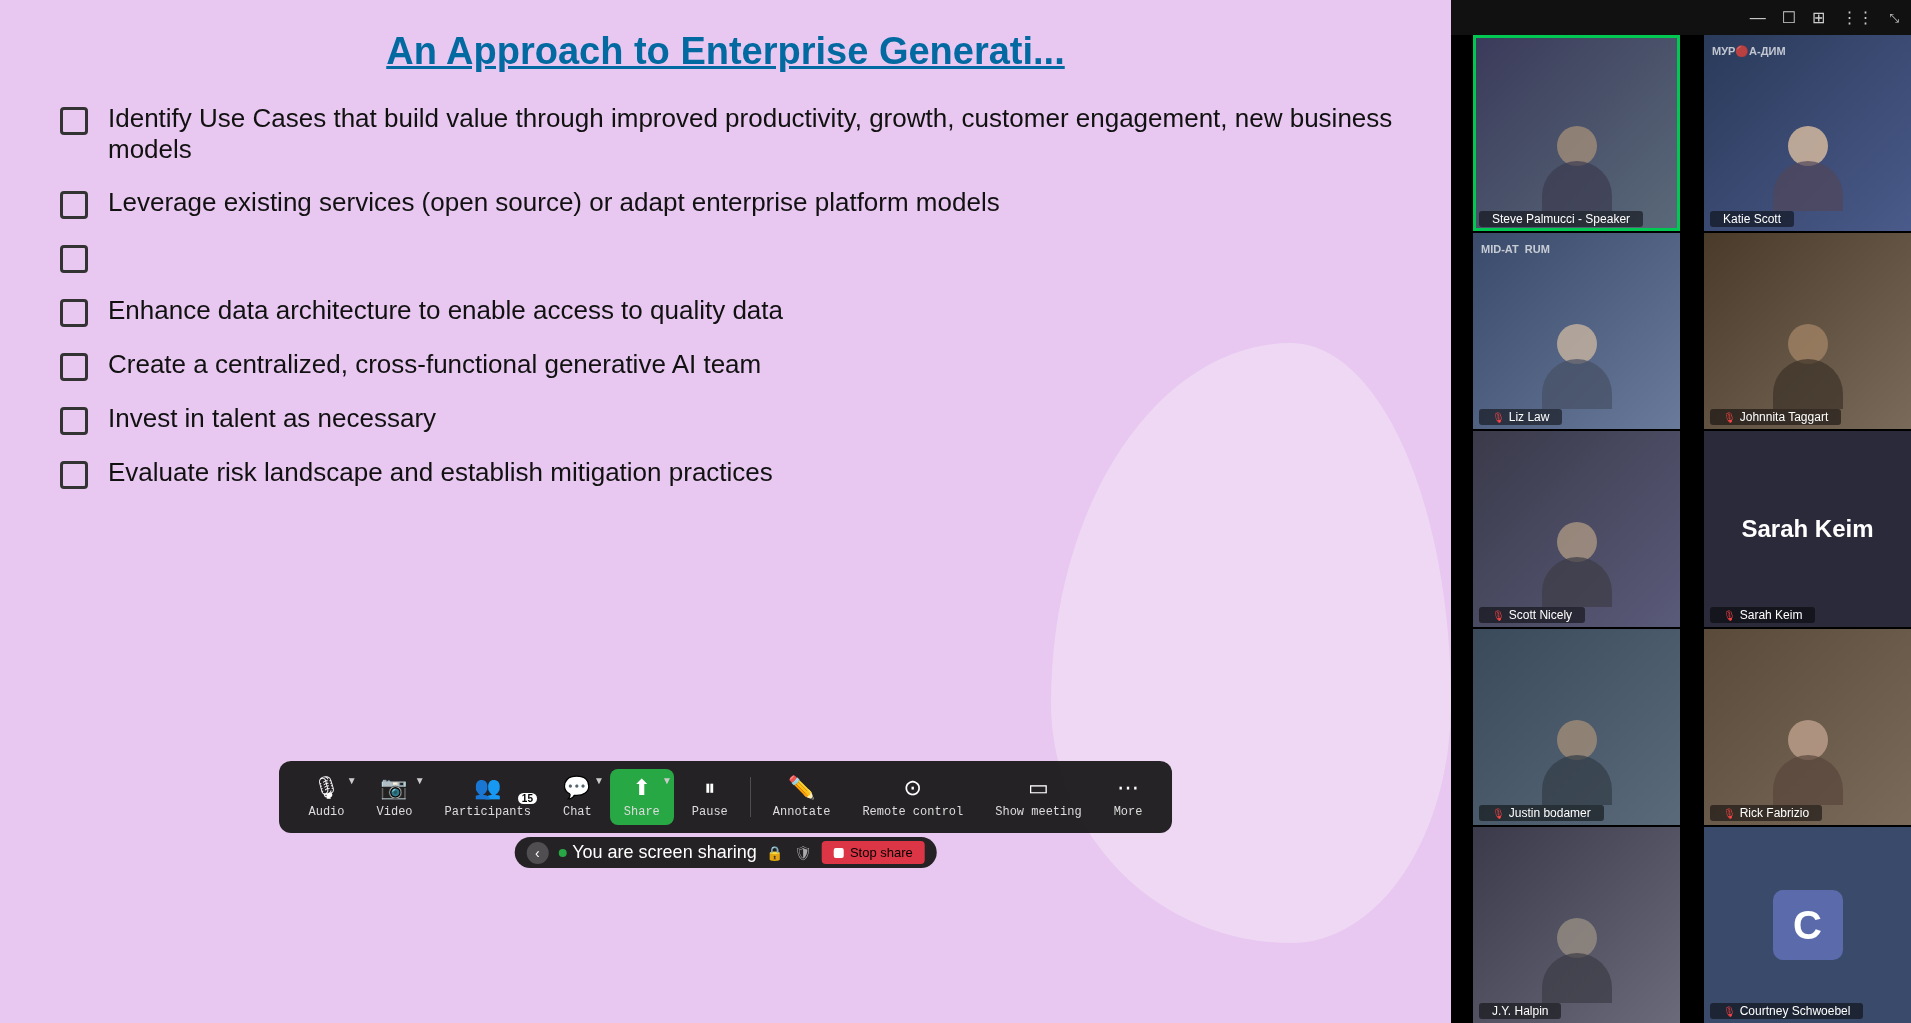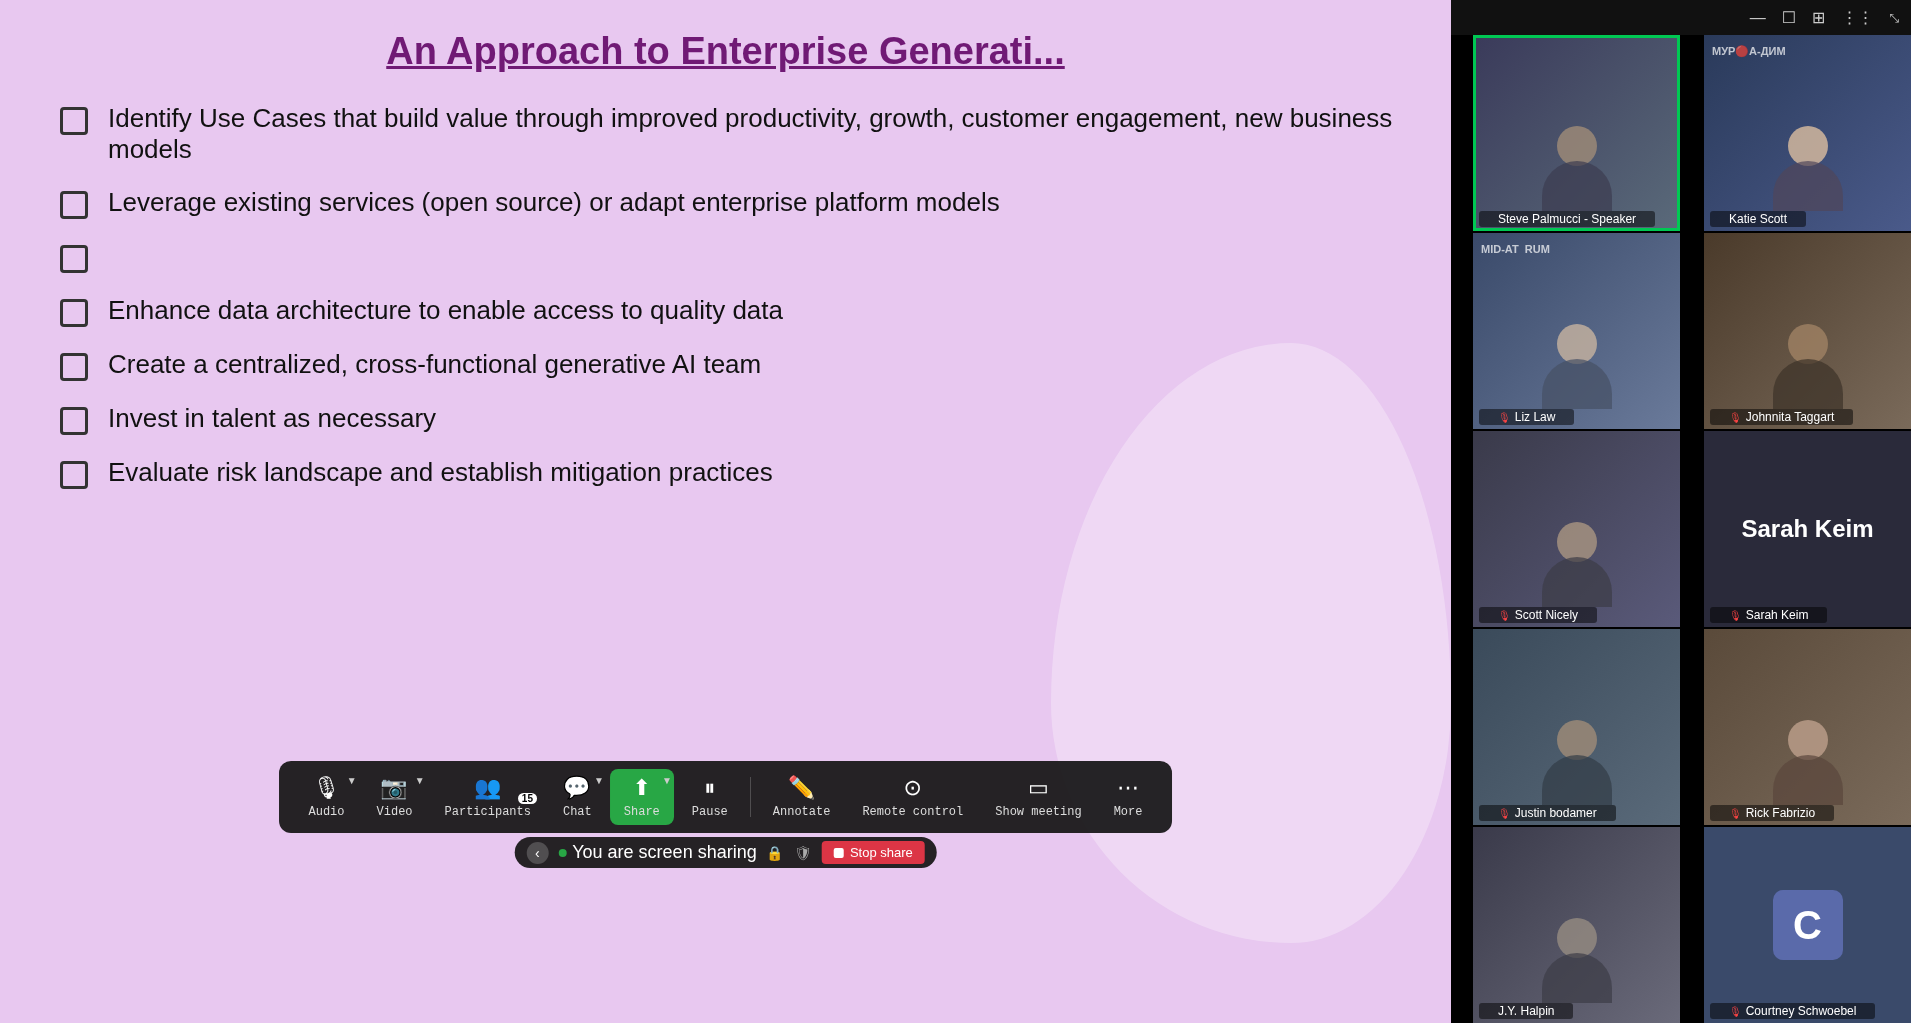--- a/index.html
+++ b/index.html
@@ -23,21 +23,21 @@
     .presentation-content {
       padding: 20px 40px 20px 40px;
       height: 100%;
       position: relative;
     }
 
     .slide-title {
       font-size: 38px;
       font-weight: bold;
       text-decoration: underline;
-      color: #701a75;
+      color: #0369a1;
       text-align: center;
       margin-bottom: 30px;
       margin-top: 10px;
     }
 
     .bullet-list {
       list-style: none;
       padding-left: 20px;
     }
 
@@ -153,21 +153,21 @@
 
     .green-dot {
       width: 8px;
       height: 8px;
       background: #28a745;
       border-radius: 50%;
     }
 
     .stop-share-btn {
       background: #dc3545;
-      color: #ffffff;
+      color: #000000;
       border: none;
       border-radius: 4px;
       padding: 4px 12px;
       font-size: 13px;
       cursor: pointer;
       display: flex;
       align-items: center;
       gap: 6px;
     }
 
@@ -243,21 +243,21 @@
       outline-offset: -3px;
     }
 
     .participant-name {
       position: absolute;
       bottom: 4px;
       left: 6px;
       color: #fff;
       font-size: 12px;
       background: rgba(0,0,0,0.5);
-      padding: 1px 19px;
+      padding: 1px 13px;
       border-radius: 3px;
       display: flex;
       align-items: center;
       gap: 4px;
     }
 
     .mute-icon {
       color: #f44;
       font-size: 10px;
     }

